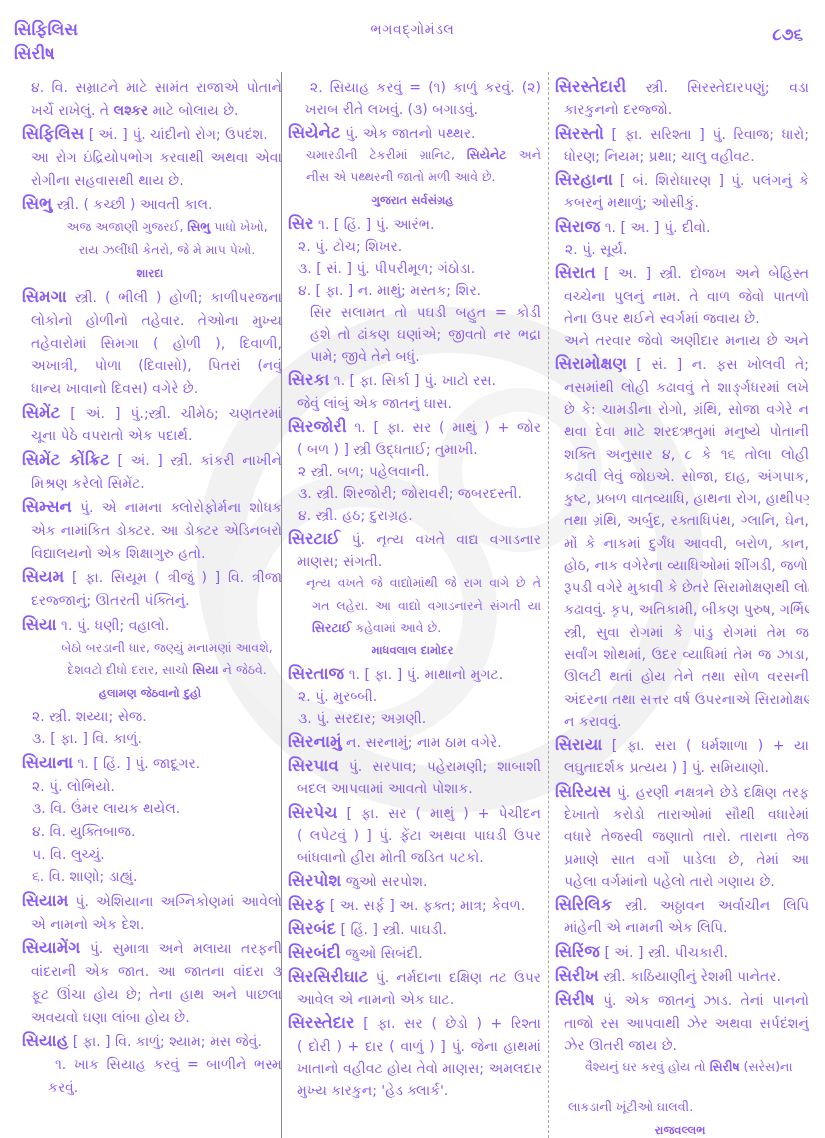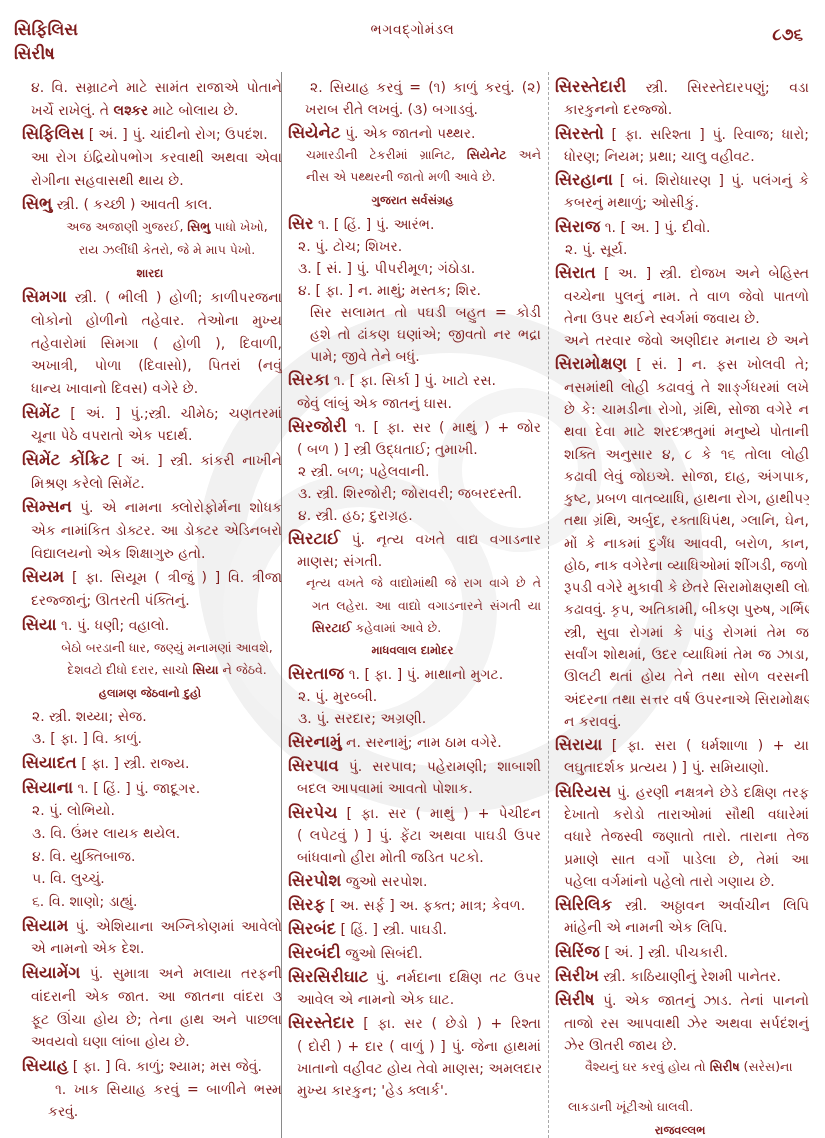--- a/index.html
+++ b/index.html
@@ -1,18 +1,18 @@
 <!DOCTYPE html>
 <html><head>
 <meta charset="utf-8">
 <style>
   html, body { margin: 0; padding: 0; background: #ffffff; }
   #page {
     position: relative; width: 825px; height: 1138px; overflow: hidden;
-    background: #ffffff; color: #7f1d1d;
+    background: #ffffff; color: #8b5cf6;
     font-family: "DejaVu Sans", "Liberation Sans", sans-serif;
   }
   .watermark { position: absolute; left: 0; top: 0; width: 825px; height: 1138px; pointer-events: none; }
   .guide1, .guide2 { position: absolute; left: 14px; font-weight: bold; font-size: 17px; line-height: 20px; }
   .guide1 { top: 19px; }
   .guide2 { top: 43px; }
   .title { position: absolute; left: 300px; width: 225px; top: 20px; text-align: center; font-size: 14px; line-height: 18px; letter-spacing: 0.5px; }
   .pagenum { position: absolute; right: 22px; top: 24px; font-size: 17px; font-weight: bold; line-height: 20px; }
   .divider { position: absolute; top: 72px; height: 1066px; width: 0; }
   .divider.d1 { left: 281px; border-left: 1px solid #8a8a8a; }
@@ -113,23 +113,20 @@
 
     <div class="entry hwe">
       <div class="ln"><span class="hw">સિયા</span><span> ૧. પું. ધણી; વહાલો.</span></div>
       <div class="ln q1">બેઠો બરડાની ધાર, જણ્યું મનામણાં આવશે,</div>
       <div class="ln q2"><span>દેશવટો દીધો દરાર, સાચો </span><b>સિયા</b><span> ને જેઠવે.</span></div>
       <div class="ln src">હલામણ જેઠવાનો દુહો</div>
       <div class="ln s">૨. સ્ત્રી. શય્યા; સેજ.</div>
       <div class="ln s">૩. [ ફા. ] વિ. કાળું.</div>
     </div>
 
-    <div class="entry hwe">
-      <div class="ln"><span class="hw">સિયાદત</span><span> [ ફા. ] સ્ત્રી. રાજ્ય.</span></div>
-    </div>
 
     <div class="entry hwe">
       <div class="ln"><span class="hw">સિયાના</span><span> ૧. [ હિં. ] પું. જાદૂગર.</span></div>
       <div class="ln s">૨. પું. લોભિયો.</div>
       <div class="ln s">૩. વિ. ઉંમર લાયક થયેલ.</div>
       <div class="ln s">૪. વિ. યુક્તિબાજ.</div>
       <div class="ln s">૫. વિ. લુચ્ચું.</div>
       <div class="ln s">૬. વિ. શાણો; ડાહ્યું.</div>
     </div>
 

